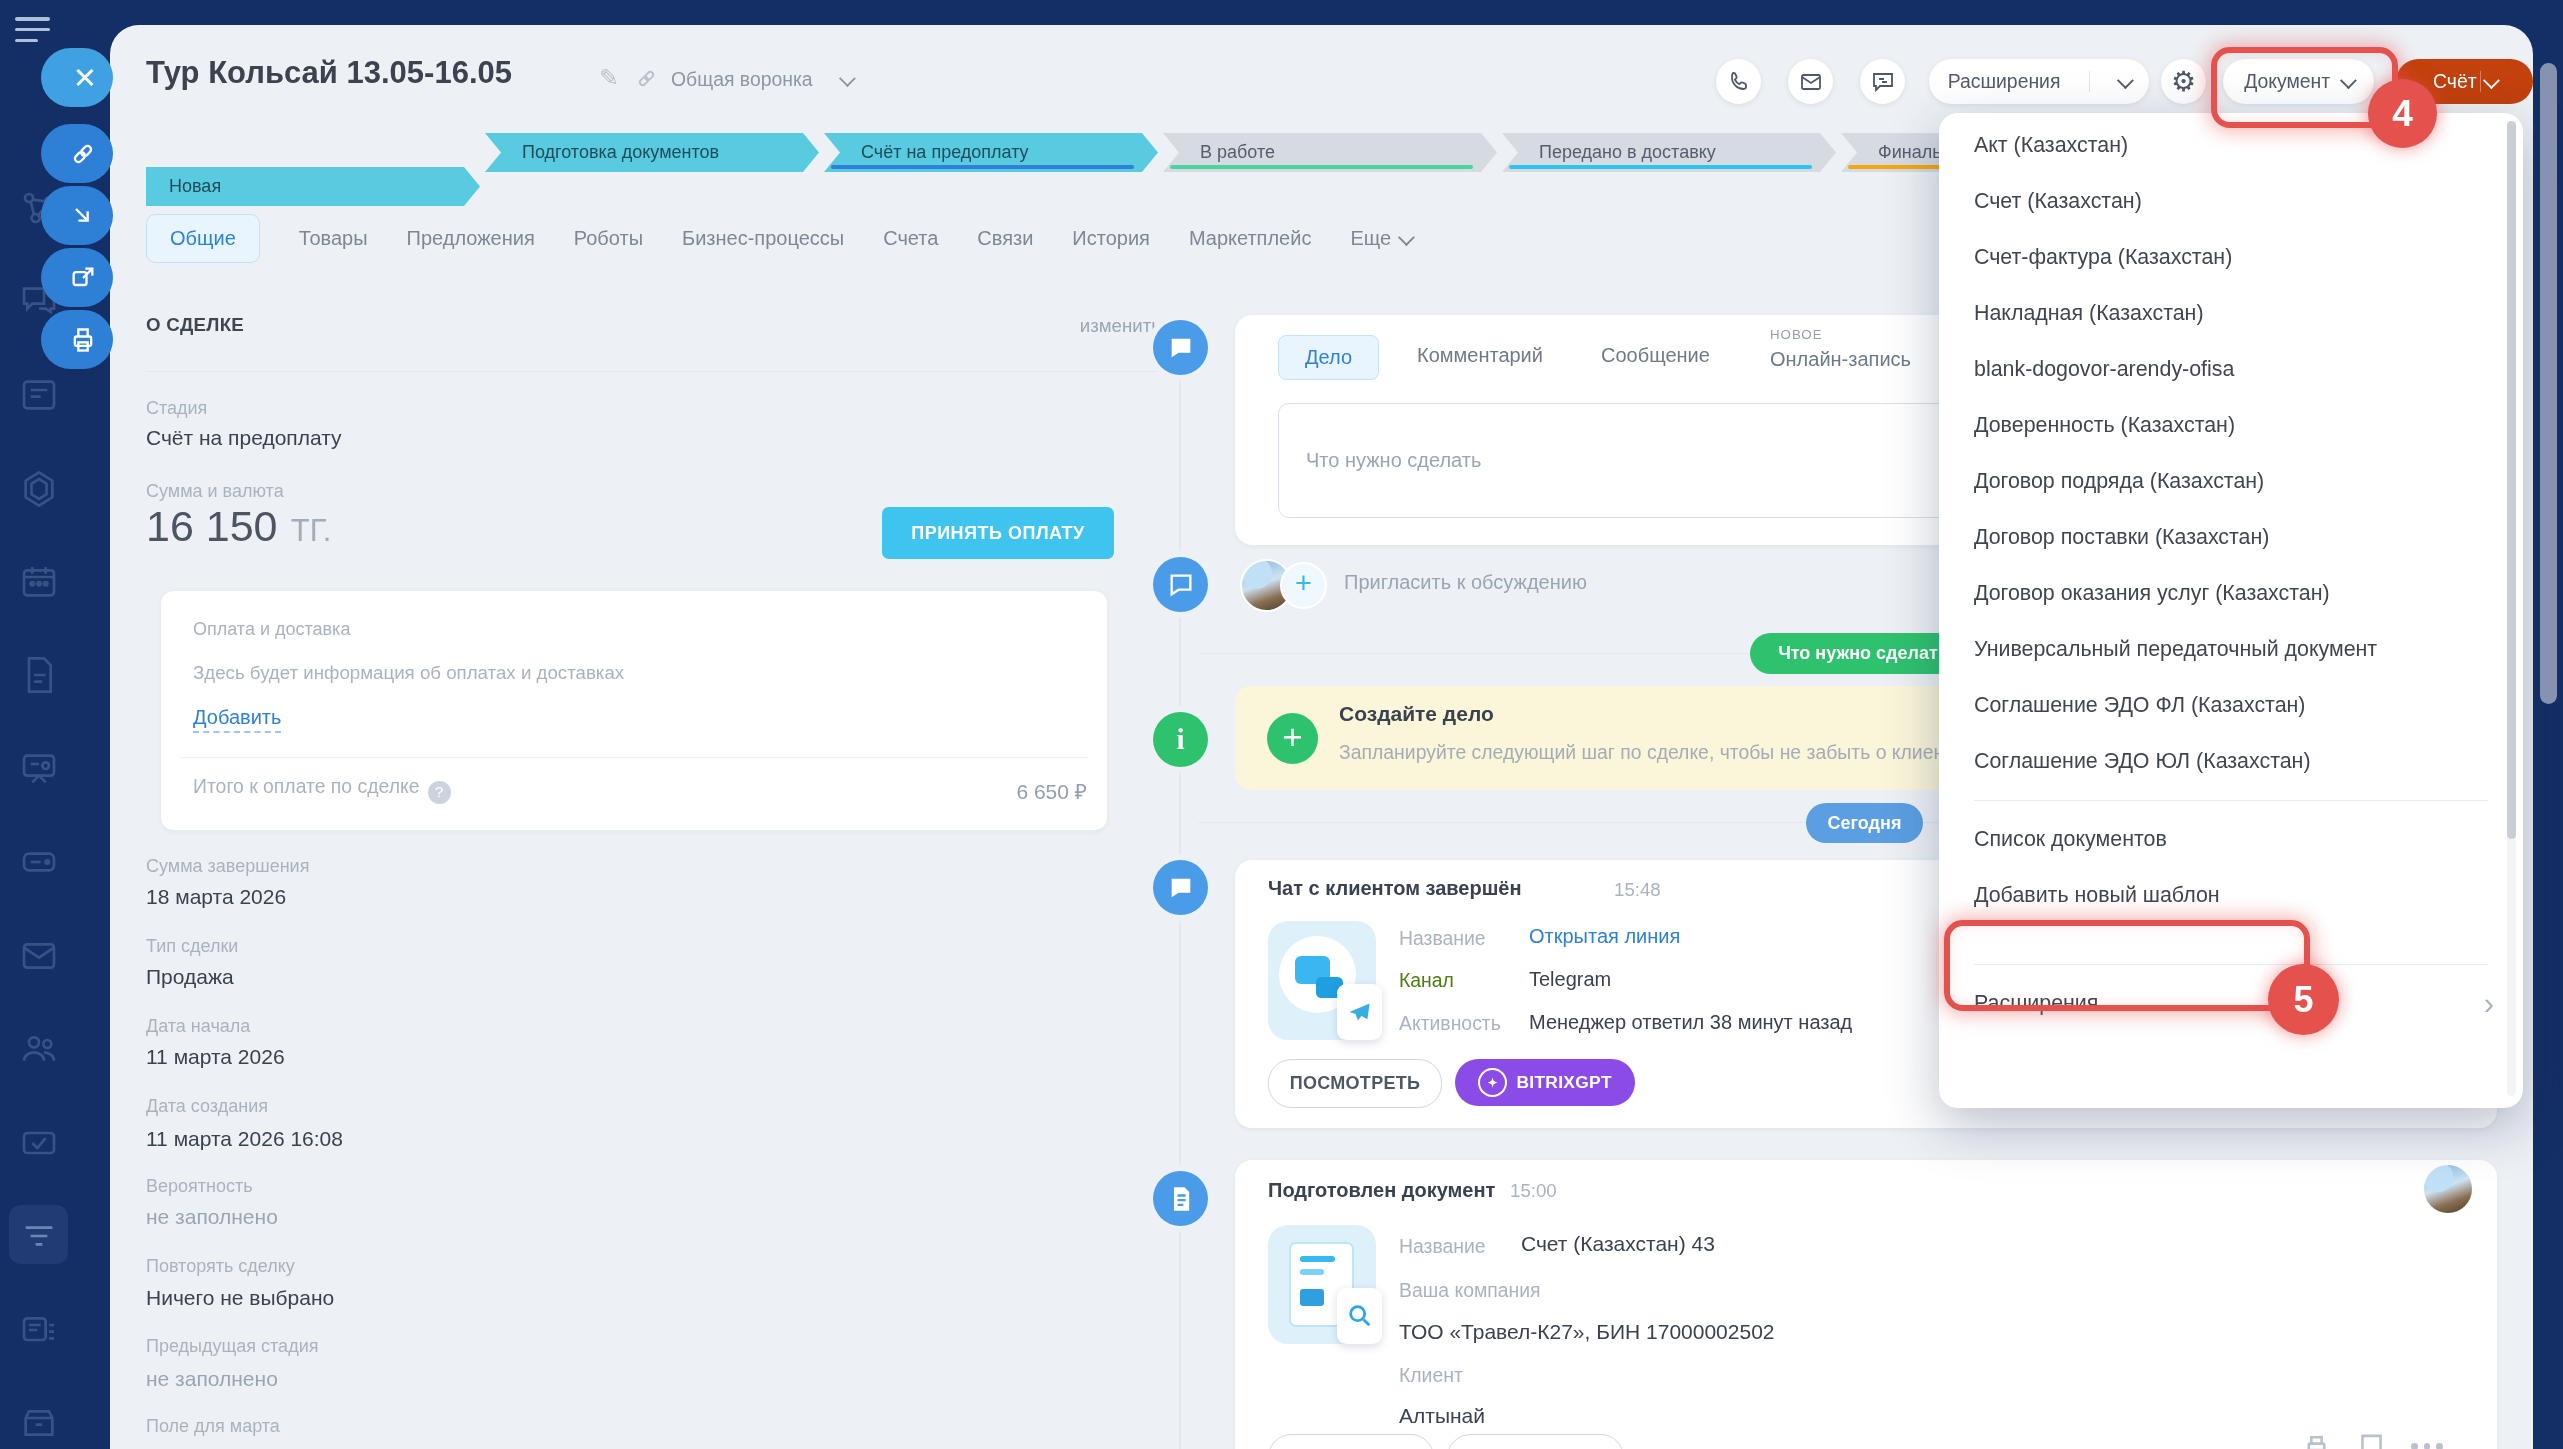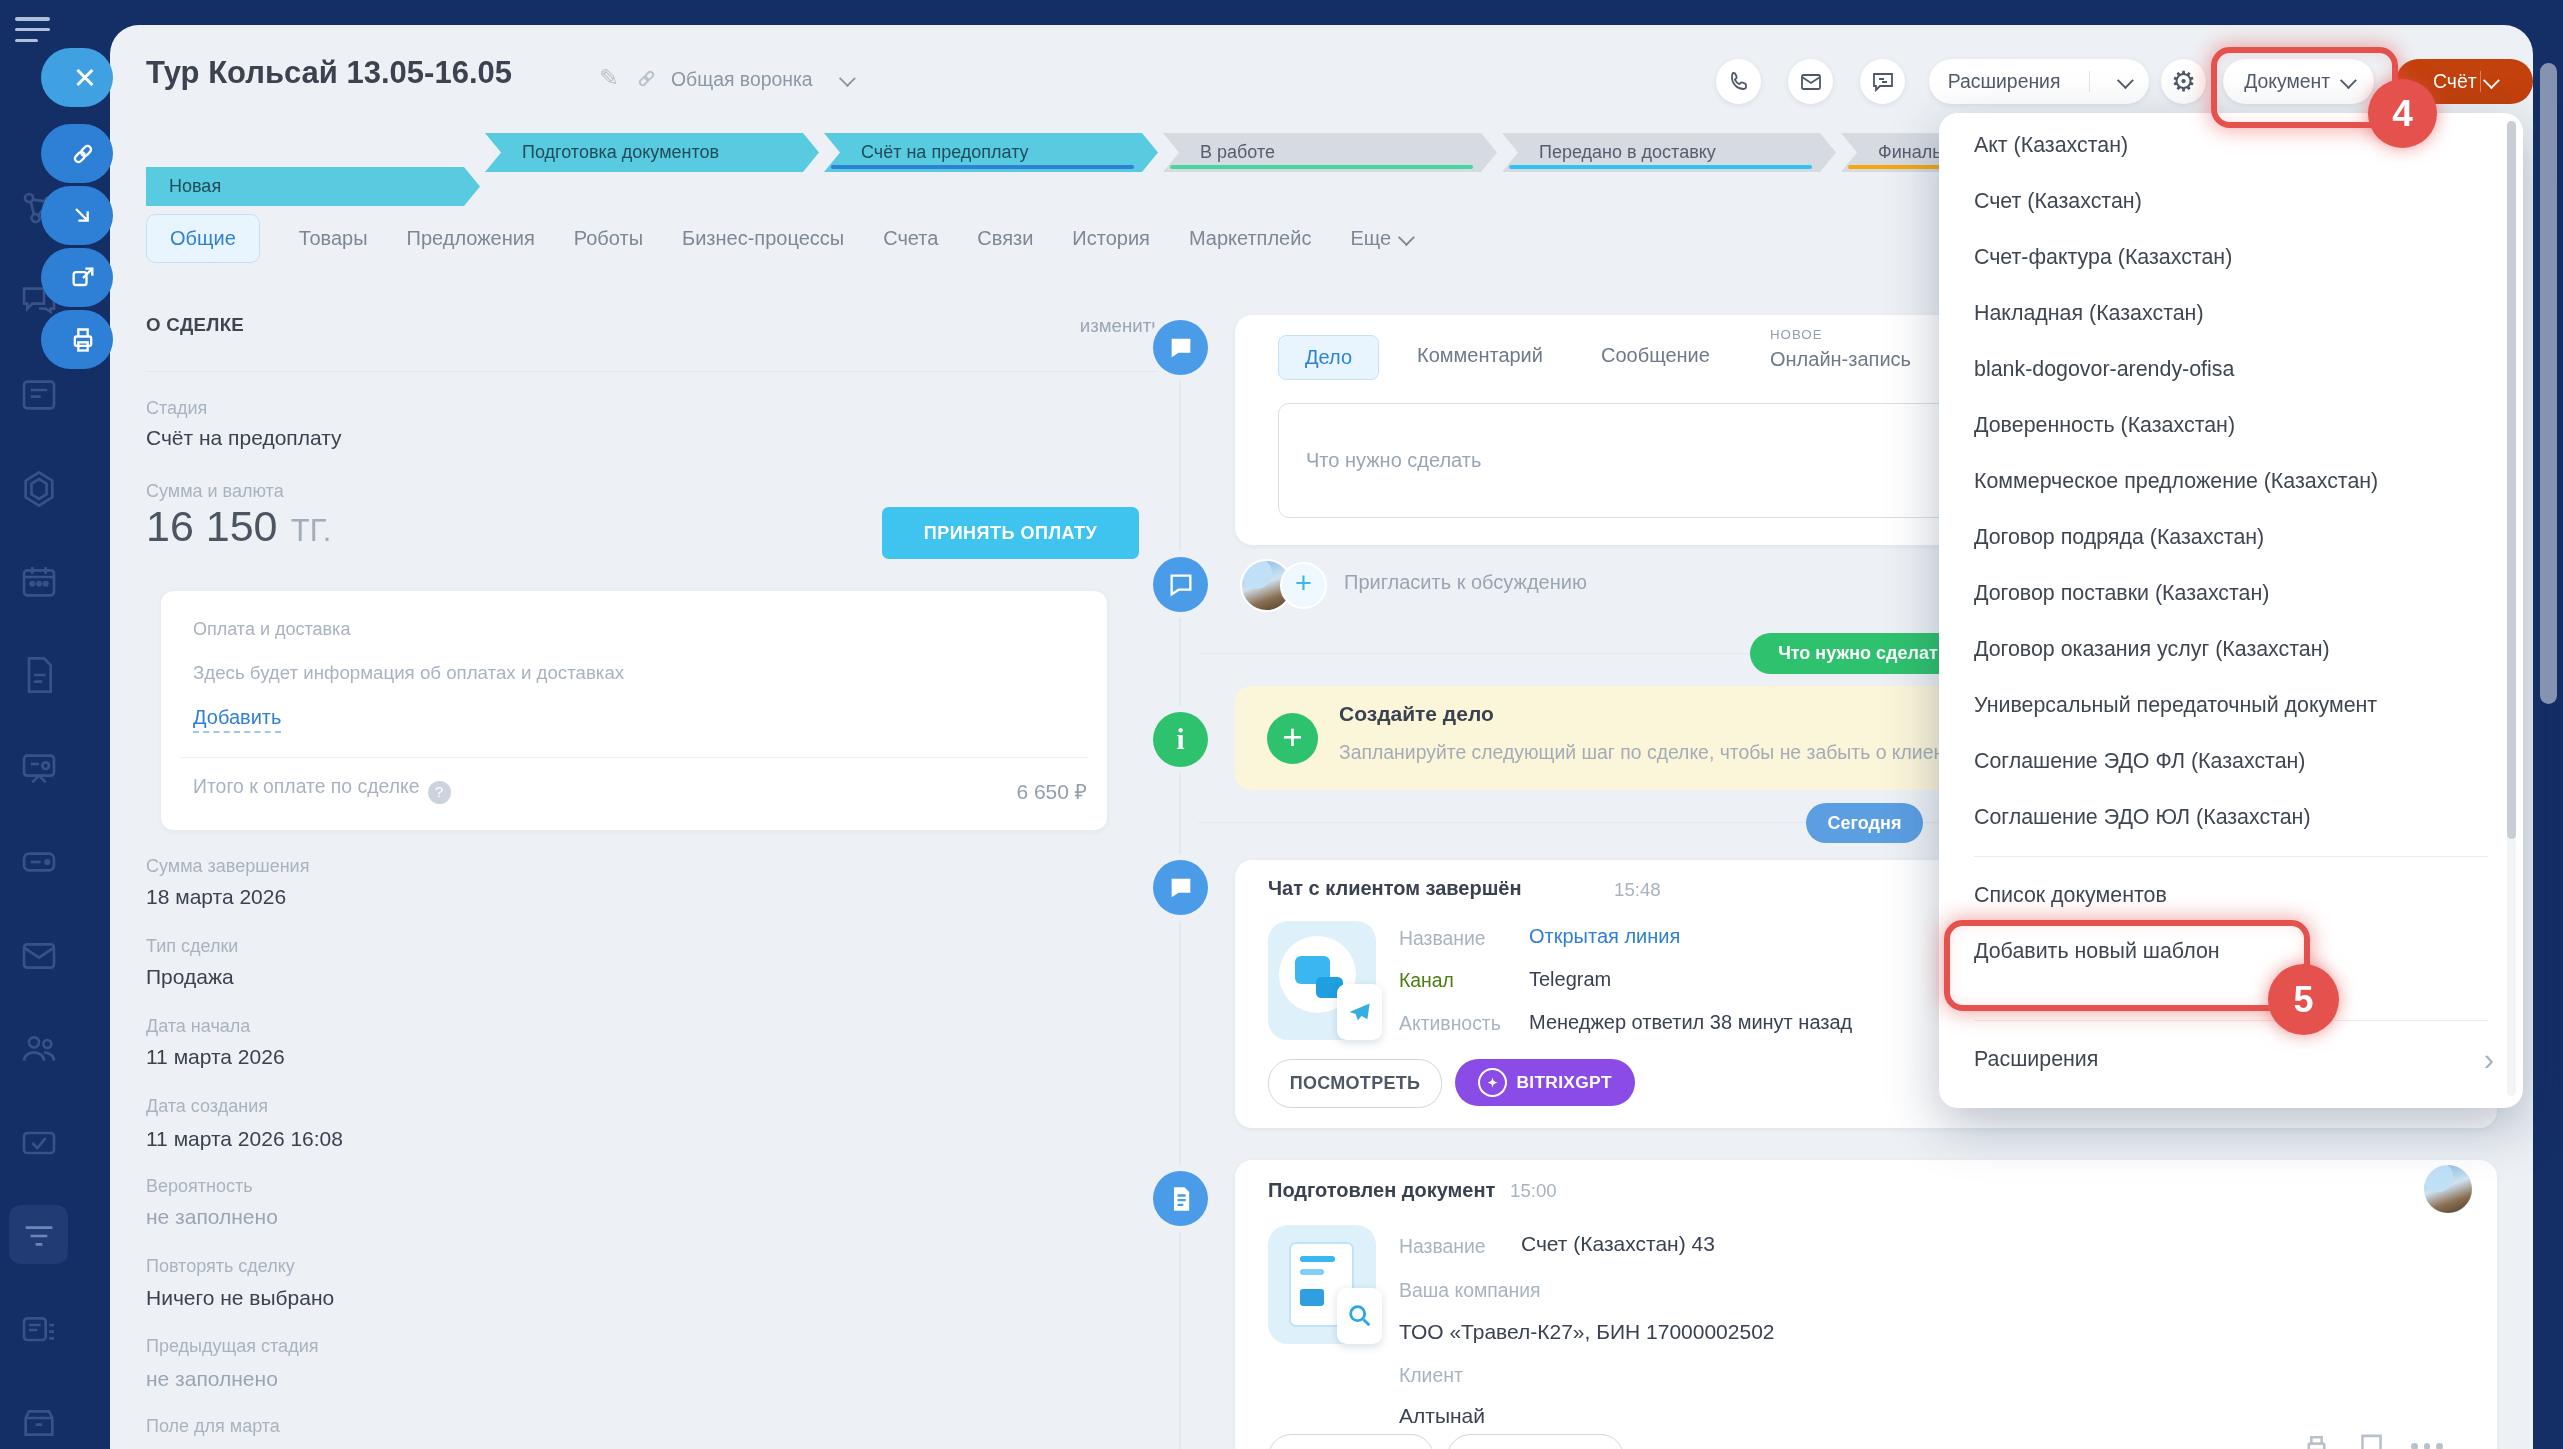--- a/index.html
+++ b/index.html
@@ -47,21 +47,21 @@
   
   .lbl{font-size:18px;color:#a9b3c0;}
   .val{font-size:21px;color:#3a4150;}
   .val.muted{color:#9aa5b3;}
   .link{font-size:20px;color:#2f7fd6;}
   .dashed{border-bottom:2px dashed rgba(47,127,214,.45);padding-bottom:2.7px;}
   .whitebox{position:absolute;left:160px;top:590px;width:946px;height:239px;background:#fff;border-radius:13.3px;
             border:0.7px solid #e7ecf1;box-shadow:0 1.3px 4px rgba(60,80,110,.05);}
   .qmark{display:inline-flex;width:23px;height:23px;border-radius:50%;background:#ccd3dc;color:#fff;font-size:15.4px;
          align-items:center;justify-content:center;margin-left:8px;vertical-align:-4px;}
-  .cyanbtn{position:absolute;left:882px;top:507px;width:257px;height:52px;background:#3ec4ee;border-radius:6.7px;
+  .cyanbtn{position:absolute;left:882px;top:507px;width:232px;height:52px;background:#3ec4ee;border-radius:6.7px;
            color:#fff;font-size:18px;font-weight:700;letter-spacing:0.5px;display:flex;align-items:center;justify-content:center;}
   
   .rail-line{position:absolute;left:1179px;top:368px;width:2px;height:1081px;background:#e3e8ee;}
   .rail{position:absolute;left:1153px;width:55px;height:55px;border-radius:50%;background:#4b9ce8;
         box-shadow:0 0 0 6px #edf1f5;display:flex;align-items:center;justify-content:center;}
   .rail.green{background:#2fc26e;color:#fff;font-size:29px;font-weight:700;font-family:"Liberation Serif",serif;}
   .rail svg{width:28px;height:28px;fill:#fff;stroke:none;}
   .card{position:absolute;left:1235px;width:1262px;background:#fff;border-radius:17.4px;
         box-shadow:0 1.3px 5.3px rgba(50,70,110,.06);}
   .ctab{font-size:20px;color:#6f7a88;}
@@ -457,21 +457,20 @@
       </svg>
   </div>
 
   <div class="dropdown">
     <div class="dd-item">Акт (Казахстан)</div>
     <div class="dd-item">Счет (Казахстан)</div>
     <div class="dd-item">Счет-фактура (Казахстан)</div>
     <div class="dd-item">Накладная (Казахстан)</div>
     <div class="dd-item">blank-dogovor-arendy-ofisa</div>
     <div class="dd-item">Доверенность  (Казахстан)</div>
-    <div class="dd-item">Коммерческое предложение (Казахстан)</div>
     <div class="dd-item">Договор подряда (Казахстан)</div>
     <div class="dd-item">Договор поставки (Казахстан)</div>
     <div class="dd-item">Договор оказания услуг (Казахстан)</div>
     <div class="dd-item">Универсальный передаточный документ</div>
     <div class="dd-item">Соглашение ЭДО ФЛ (Казахстан)</div>
     <div class="dd-item">Соглашение ЭДО ЮЛ (Казахстан)</div>
     <div class="dd-div"></div>
     <div class="dd-item">Список документов</div>
     <div class="dd-item">Добавить новый шаблон</div>
     <div class="dd-div" style="margin-top:40px;"></div>

